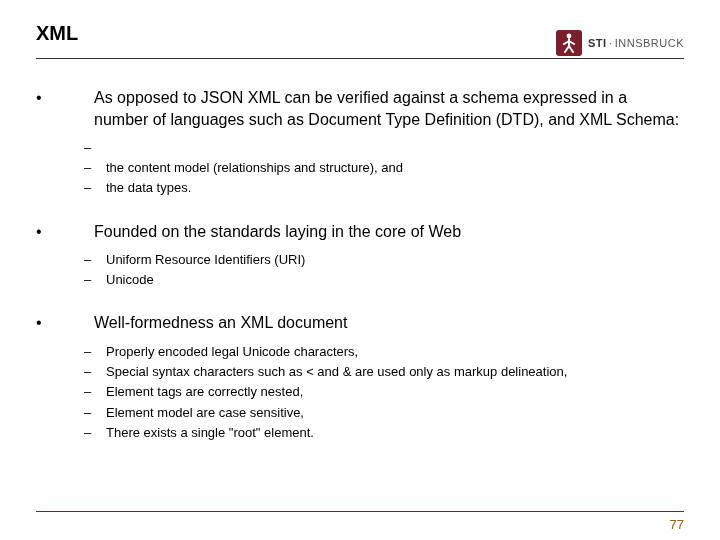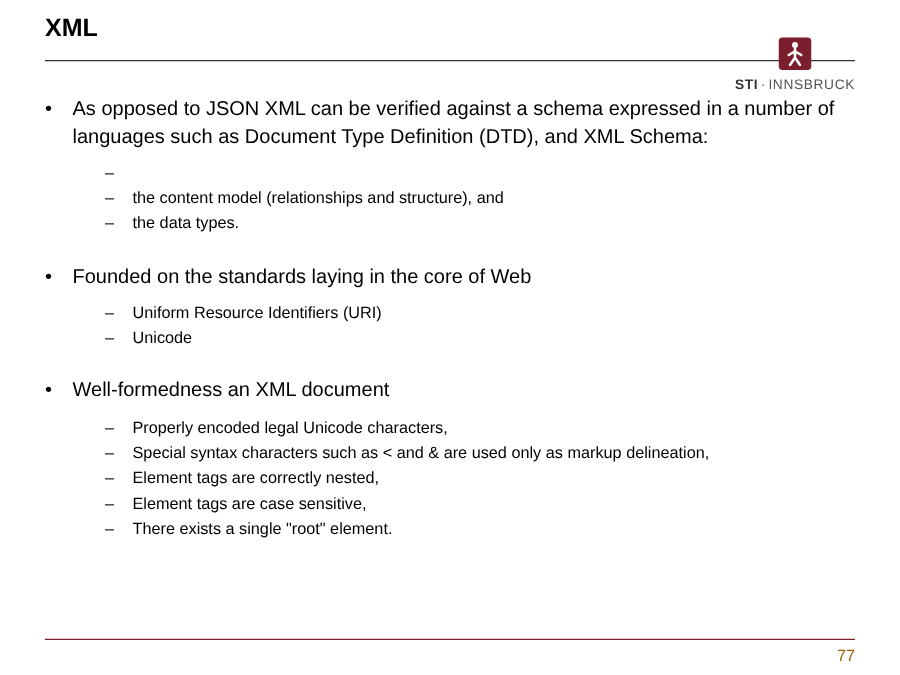--- a/index.html
+++ b/index.html
@@ -5,21 +5,21 @@
   * { margin: 0; padding: 0; box-sizing: border-box; }
   body {
     width: 720px;
     height: 540px;
     font-family: Arial, Helvetica, sans-serif;
     background: #fff;
     position: relative;
     color: #000;
   }
   .header {
-    padding: 12px 36px 8px 36px;
+    padding: 22px 36px 8px 36px;
     position: relative;
   }
   .title {
     font-size: 20px;
     font-weight: bold;
     color: #000;
     line-height: 1.1;
   }
   .subtitle {
     font-size: 17px;
@@ -27,21 +27,20 @@
     color: #7a1f2b;
     margin-top: 2px;
   }
   .logo-area {
     position: absolute;
     right: 36px;
     top: 30px;
     display: flex;
     align-items: center;
     gap: 6px;
-    flex-direction: column;
   }
   .logo-box {
     width: 26px;
     height: 26px;
     background: #7a1f2b;
     border-radius: 3px;
     position: relative;
   }
   .logo-box svg { position: absolute; top: 3px; left: 4px; }
   .logo-text {
@@ -65,20 +64,21 @@
   }
   .top-bullet {
     width: 22px;
     flex-shrink: 0;
     font-size: 16px;
     line-height: 1.35;
   }
   .main-text {
     font-size: 16px;
     line-height: 1.35;
+    margin-left: 36px;
   }
   .sub-list {
     margin-left: 48px;
     margin-top: 6px;
     margin-bottom: 22px;
   }
   .sub-item {
     display: flex;
     font-size: 13px;
     line-height: 1.55;
@@ -170,21 +170,21 @@
     <div class="sub-item">
         <div class="sub-bullet">–</div>
         <div>Special syntax characters such as &lt; and &amp; are used only as markup delineation,</div>
       </div>
     <div class="sub-item">
         <div class="sub-bullet">–</div>
         <div>Element tags are correctly nested,</div>
       </div>
     <div class="sub-item">
         <div class="sub-bullet">–</div>
-        <div>Element tags are case sensitive,</div>
+        <div>Element model are case sensitive,</div>
       </div>
     <div class="sub-item">
         <div class="sub-bullet">–</div>
         <div>There exists a single "root" element.</div>
       </div>
   </div>
 
 </div>
 
 <hr class="hr-bottom">

